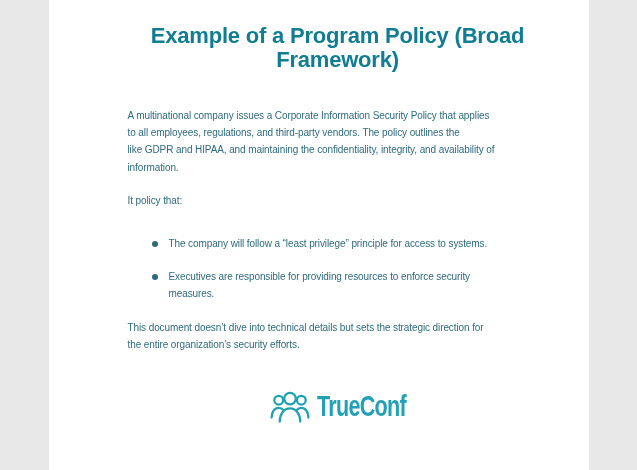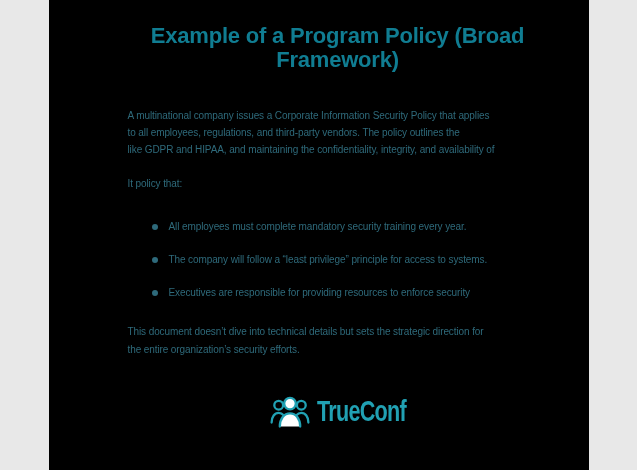--- a/index.html
+++ b/index.html
@@ -1,21 +1,21 @@
 <!DOCTYPE html>
 <html><head>
 <meta charset="utf-8">
 <style>
   html,body { margin:0; padding:0; background:#e8e8e8; }
   .page {
     position: relative;
     width: 540px;
     height: 470px;
     margin: 0 auto;
-    background: #000000;
+    background: #ffffff;
     font-family: "Liberation Sans", sans-serif;
     overflow: hidden;
     box-sizing: border-box;
     padding-left: 38px;
   }
   .title {
     margin: 0;
     padding-top: 24px;
     text-align: center;
     color: #107d92;
@@ -45,21 +45,21 @@
     margin-bottom: 16px;
   }
   .bullet-dot {
     flex: 0 0 auto;
     width: 6px;
     height: 6px;
     border-radius: 50%;
     background: #2e6a7b;
     margin: 6px 11px 0 0;
   }
-  .closing { margin-top: 22px; }
+  .closing { margin-top: 16px; }
   .logo-row {
     margin-top: 36px;
     display: flex;
     justify-content: center;
     align-items: center;
   }
   .logo-icon { display: block; margin-right: 7px; }
   .wordmark-box {
     width: 88px;
     height: 34px;
@@ -84,41 +84,37 @@
 <div class="page">
 
   <h1 class="title">Example of a Program Policy (Broad Framework)</h1>
 
   <div class="content">
 
     <div class="intro">
       <div class="line">A multinational company issues a Corporate Information Security Policy that applies</div>
       <div class="line">to all employees, regulations, and third-party vendors. The policy outlines the</div>
       <div class="line">like GDPR and HIPAA, and maintaining the confidentiality, integrity, and availability of</div>
+      <div class="line">information.</div>
     </div>
 
     <div class="states-label">It policy that:</div>
 
     <ul class="bullet-list">
-      <li class="bullet-item">
-        <span class="bullet-dot"></span>
-        <div>
-          <div class="line">All employees must complete mandatory security training every year.</div>
-        </div>
-      </li>
       <li class="bullet-item">
         <span class="bullet-dot"></span>
         <div>
           <div class="line">The company will follow a “least privilege” principle for access to systems.</div>
         </div>
       </li>
       <li class="bullet-item">
         <span class="bullet-dot"></span>
         <div>
           <div class="line">Executives are responsible for providing resources to enforce security</div>
+          <div class="line">measures.</div>
         </div>
       </li>
     </ul>
 
     <div class="closing">
       <div class="line">This document doesn’t dive into technical details but sets the strategic direction for</div>
       <div class="line">the entire organization’s security efforts.</div>
     </div>
 
   </div>

